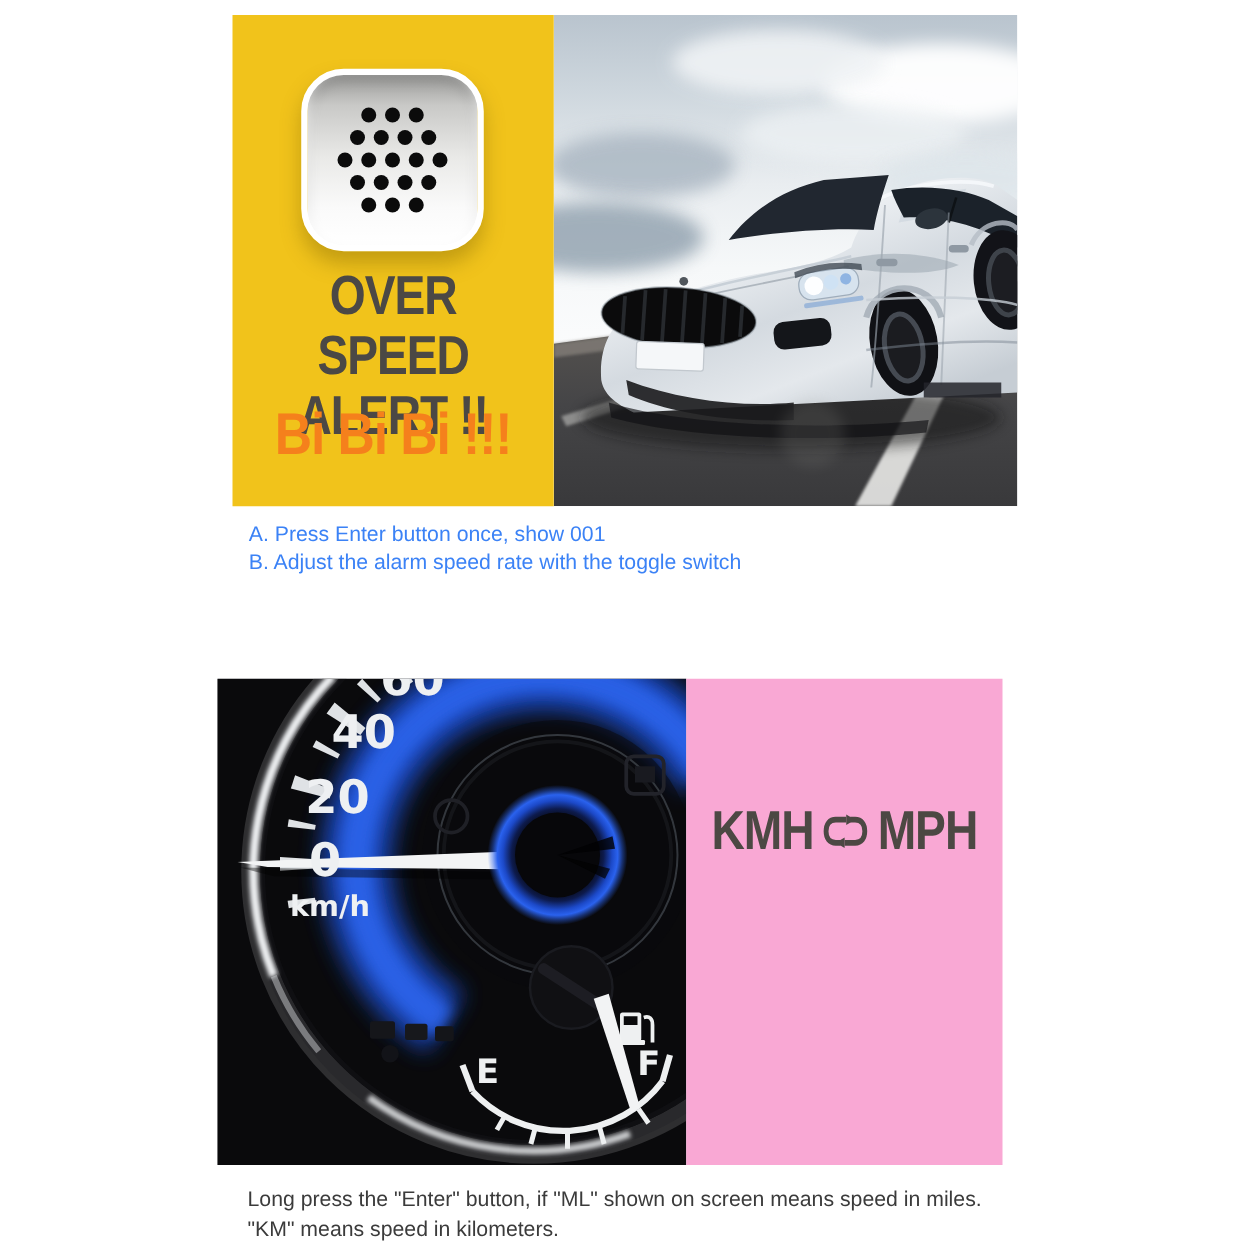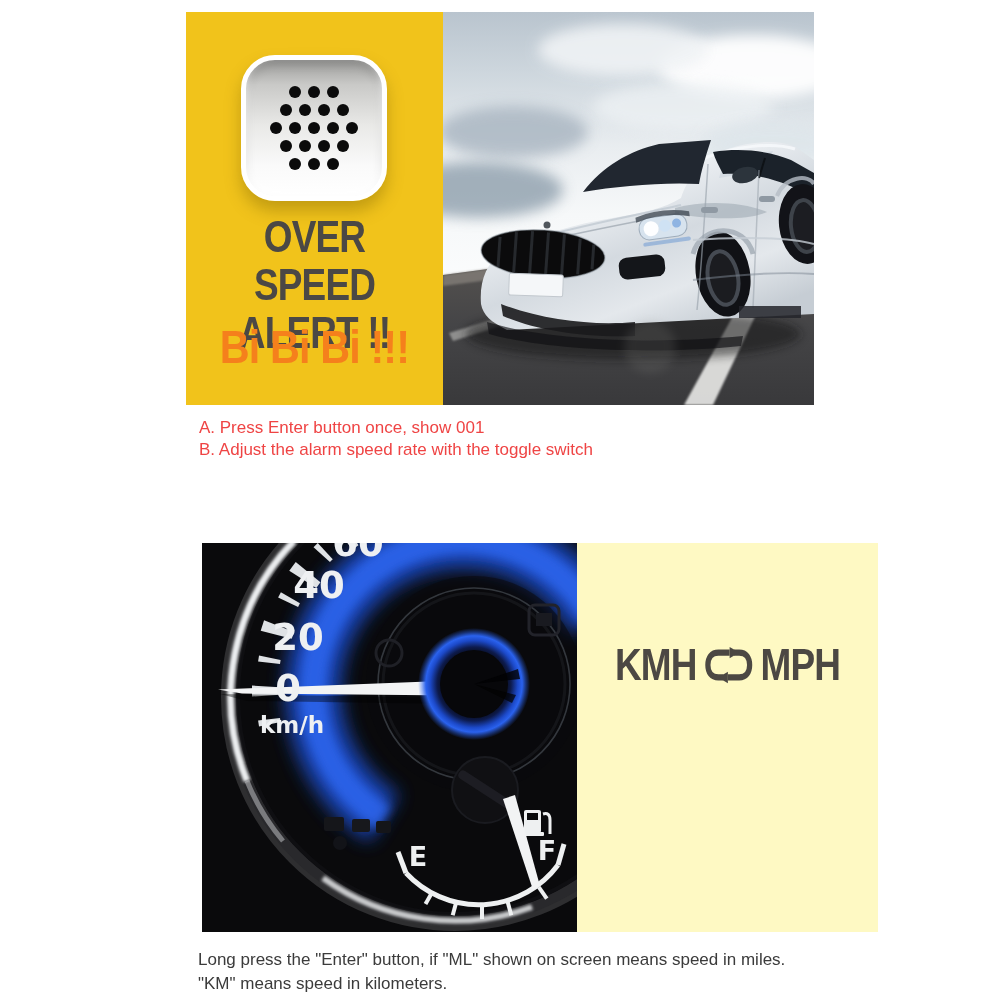--- a/index.html
+++ b/index.html
@@ -17,26 +17,26 @@
   .dot-row { display:flex; gap:7px; }
   .dot { width:12px; height:12px; border-radius:50%; background:#0b0b0b; }
   .headline { position:absolute; top:201px; left:0; width:100%; text-align:center; font-weight:bold;
               font-size:44px; line-height:48px; color:#4b4845; transform:scaleX(.84); letter-spacing:-1px; }
   .beep { position:absolute; top:307px; left:0; width:100%; text-align:center; font-weight:bold;
           font-size:47px; color:#f5801c; transform:scaleX(.88); letter-spacing:-1px; }
   .car-photo { position:relative; width:371px; height:393px; flex:none; overflow:hidden; }
 
   
   .instructions { position:absolute; left:199px; top:417px; width:620px; margin:0; padding:0; list-style:none;
-                  font-size:17px; line-height:22.4px; color:#ef4444; }
+                  font-size:17px; line-height:22.4px; color:#3b82f6; }
 
   
-  .lower-section { position:absolute; left:202px; top:543px; width:724px; height:389px; display:flex;border-radius:30px; }
+  .lower-section { position:absolute; left:174px; top:543px; width:724px; height:389px; display:flex;border-radius:30px; }
   .gauge-photo { width:375px; height:389px; flex:none; overflow:hidden; background:#0a0a0c; }
-  .unit-panel { position:relative; width:253px; height:389px; background:#fef9c3; flex:none;padding-left:48px; }
+  .unit-panel { position:relative; width:253px; height:389px; background:#f9a8d4; flex:none; }
   .unit-row { position:absolute; top:97px; left:0; width:100%; display:flex; justify-content:center; align-items:center;
               gap:9px; font-weight:bold; font-size:44px; color:#4c4843; transform:scaleX(.84); letter-spacing:-1px; }
   .sync-icon { display:block; }
 
   
   .footer-text { position:absolute; left:198px; top:948px; width:640px; font-size:17px; line-height:24px; color:#3b3b3b; }
 </style>
 </head>
 <body>
 

